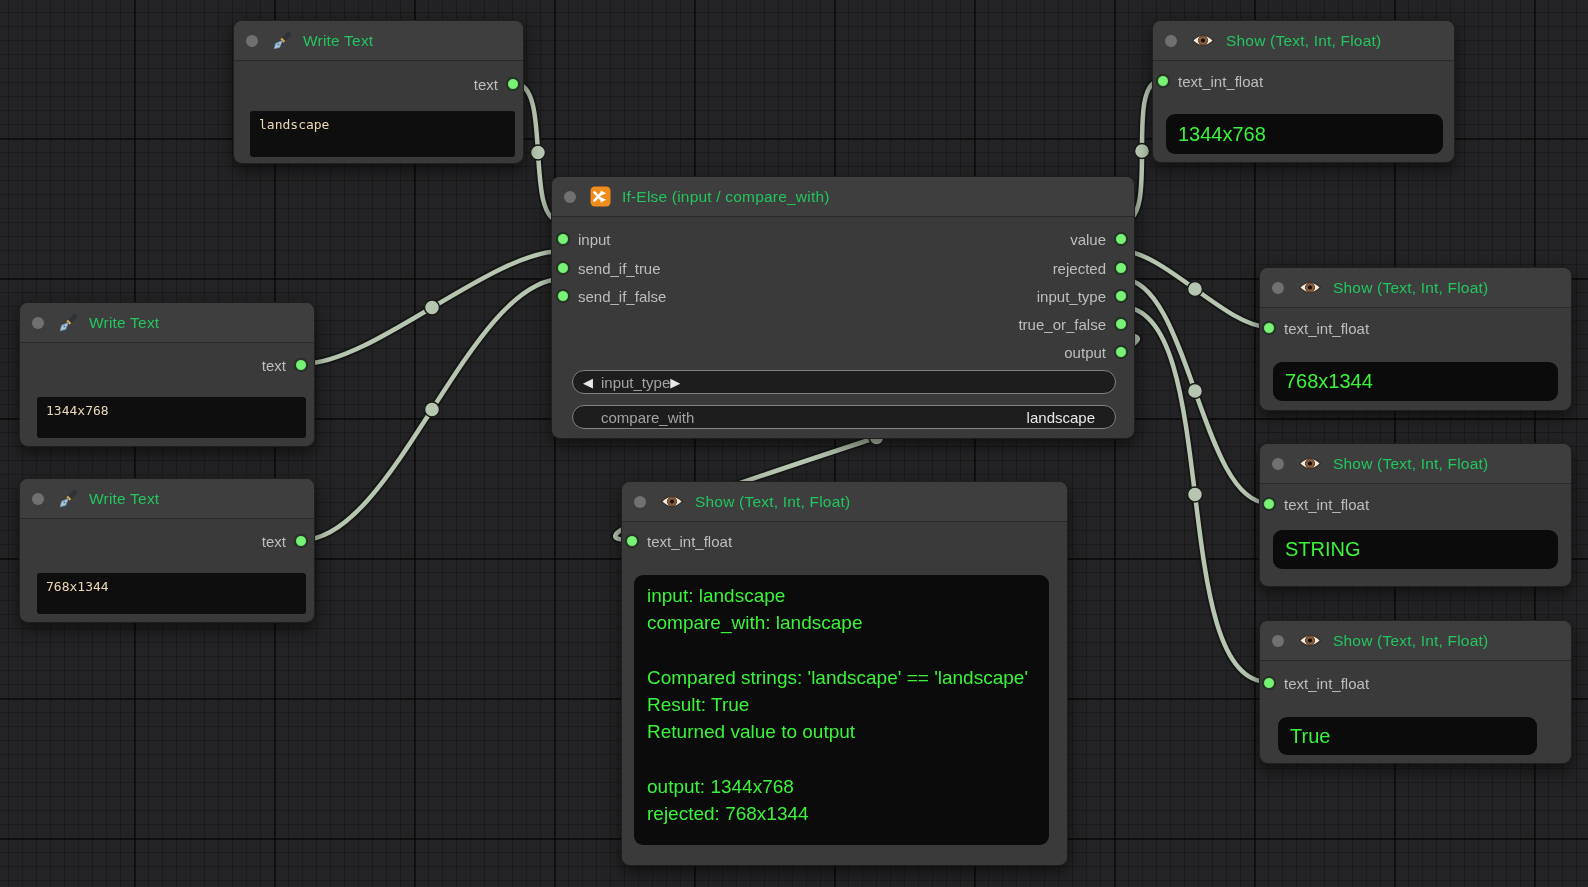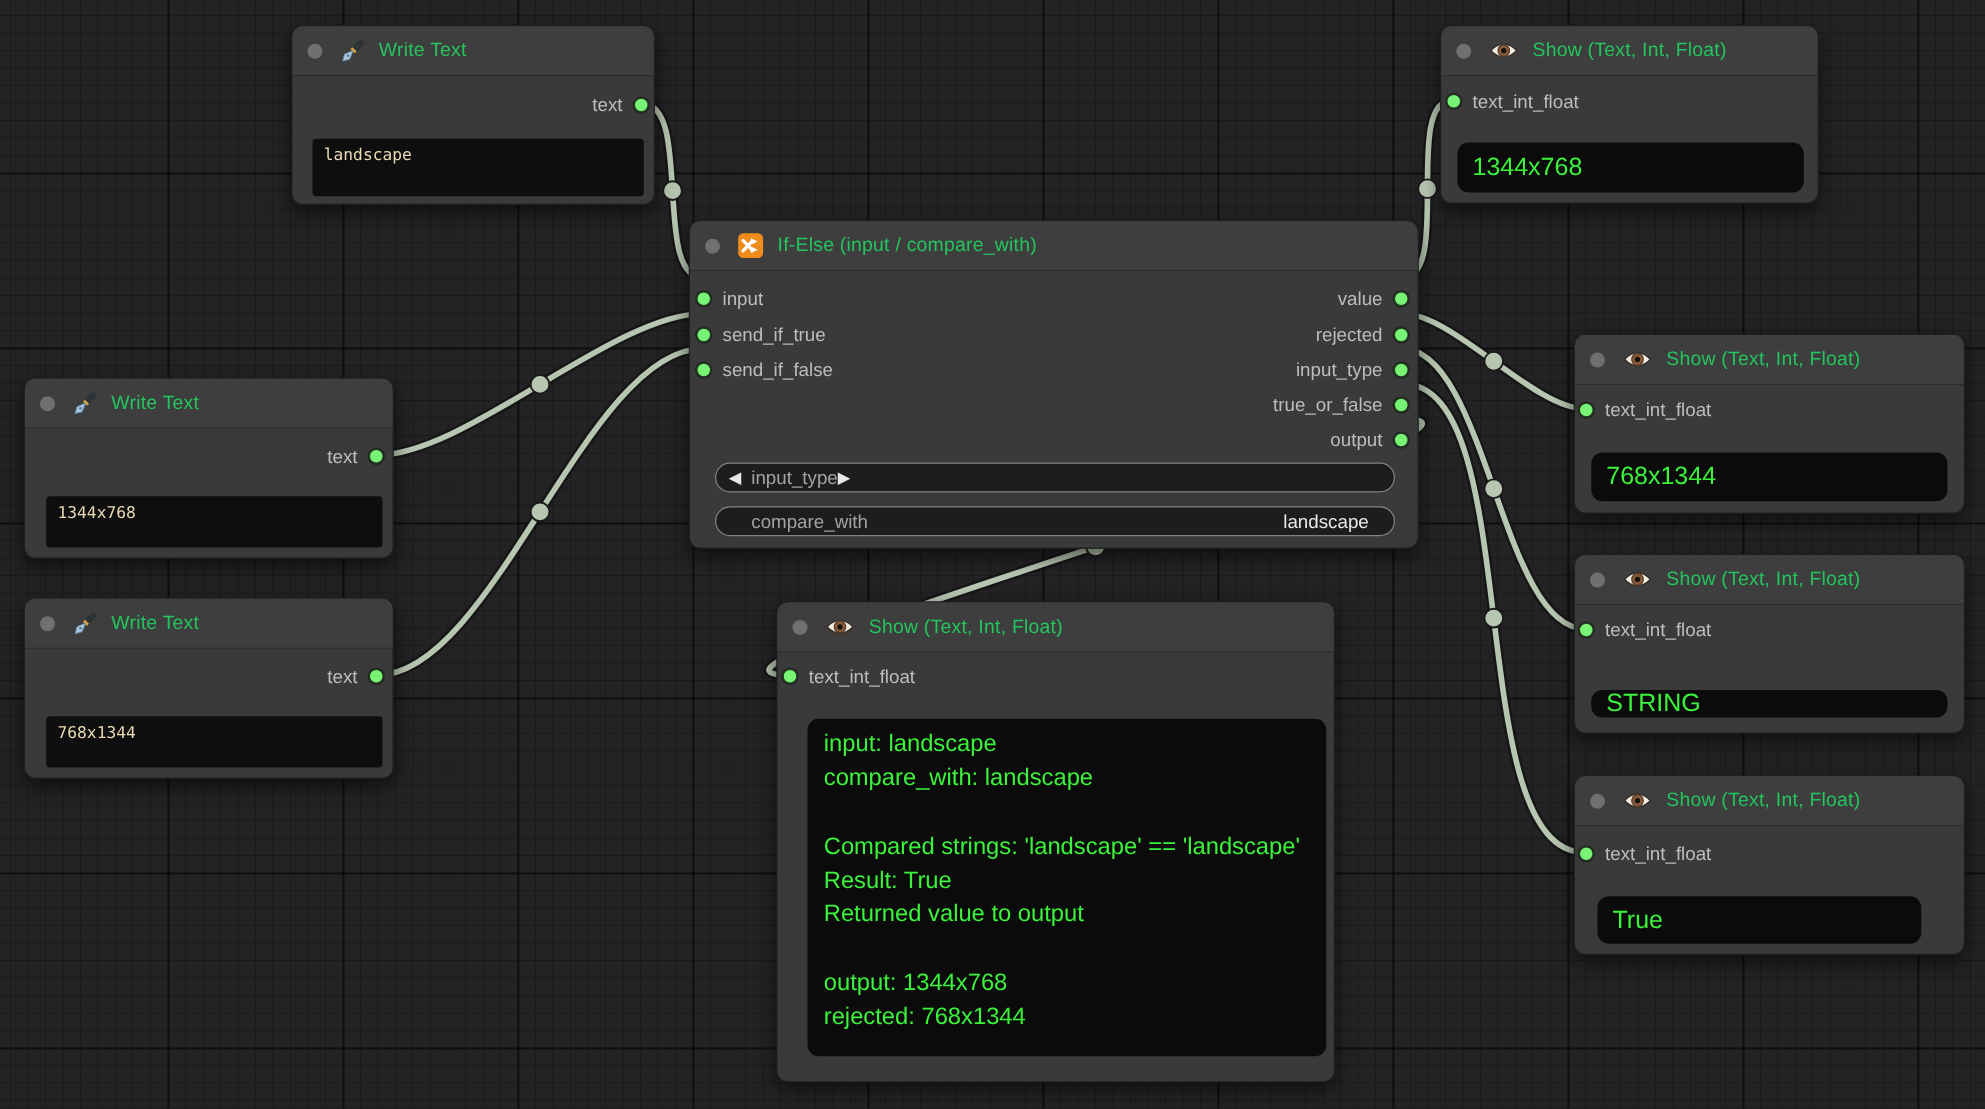--- a/index.html
+++ b/index.html
@@ -266,21 +266,21 @@
             <circle cx="12" cy="8" r="4.6" fill="#8a5b3b" stroke="#5c3c26" stroke-width="1"></circle>
             <circle cx="12" cy="8" r="2.1" fill="#17100b"></circle>
           </svg>
       </span>
       <span class="title">Show (Text, Int, Float)</span>
     </div>
     <div class="slot" style="top:49px;left:3px">
       <span class="port"></span>
       <span class="slot-label">text_int_float</span>
     </div>
-    <div class="display" style="left:13px;top:108px;width:285px;height:22px">STRING</div>
+    <div class="display" style="left:13px;top:86px;width:285px;height:39px">STRING</div>
   </div>
 
   <div class="node" style="left:1259px;top:620px;width:313px;height:144px">
     <div class="header">
       <span class="collapse-dot"></span>
       <span class="icon">
         <svg width="24" height="17" viewBox="0 0 24 16">
             <path d="M1.5 8 Q12 -2.5 22.5 8 Q12 18.5 1.5 8 Z" fill="#f3ede2" stroke="#35302a" stroke-width="1.2"></path>
             <circle cx="12" cy="8" r="4.6" fill="#8a5b3b" stroke="#5c3c26" stroke-width="1"></circle>
             <circle cx="12" cy="8" r="2.1" fill="#17100b"></circle>
@@ -304,21 +304,21 @@
             <circle cx="12" cy="8" r="4.6" fill="#8a5b3b" stroke="#5c3c26" stroke-width="1"></circle>
             <circle cx="12" cy="8" r="2.1" fill="#17100b"></circle>
           </svg>
       </span>
       <span class="title">Show (Text, Int, Float)</span>
     </div>
     <div class="slot" style="top:48px;left:4px">
       <span class="port"></span>
       <span class="slot-label">text_int_float</span>
     </div>
-    <div class="display multi" style="left:24px;top:93px;width:415px;height:270px">input: landscape
+    <div class="display multi" style="left:12px;top:93px;width:415px;height:270px">input: landscape
 compare_with: landscape
 
 Compared strings: 'landscape' == 'landscape'
 Result: True
 Returned value to output
 
 output: 1344x768
 rejected: 768x1344</div>
   </div>
 

